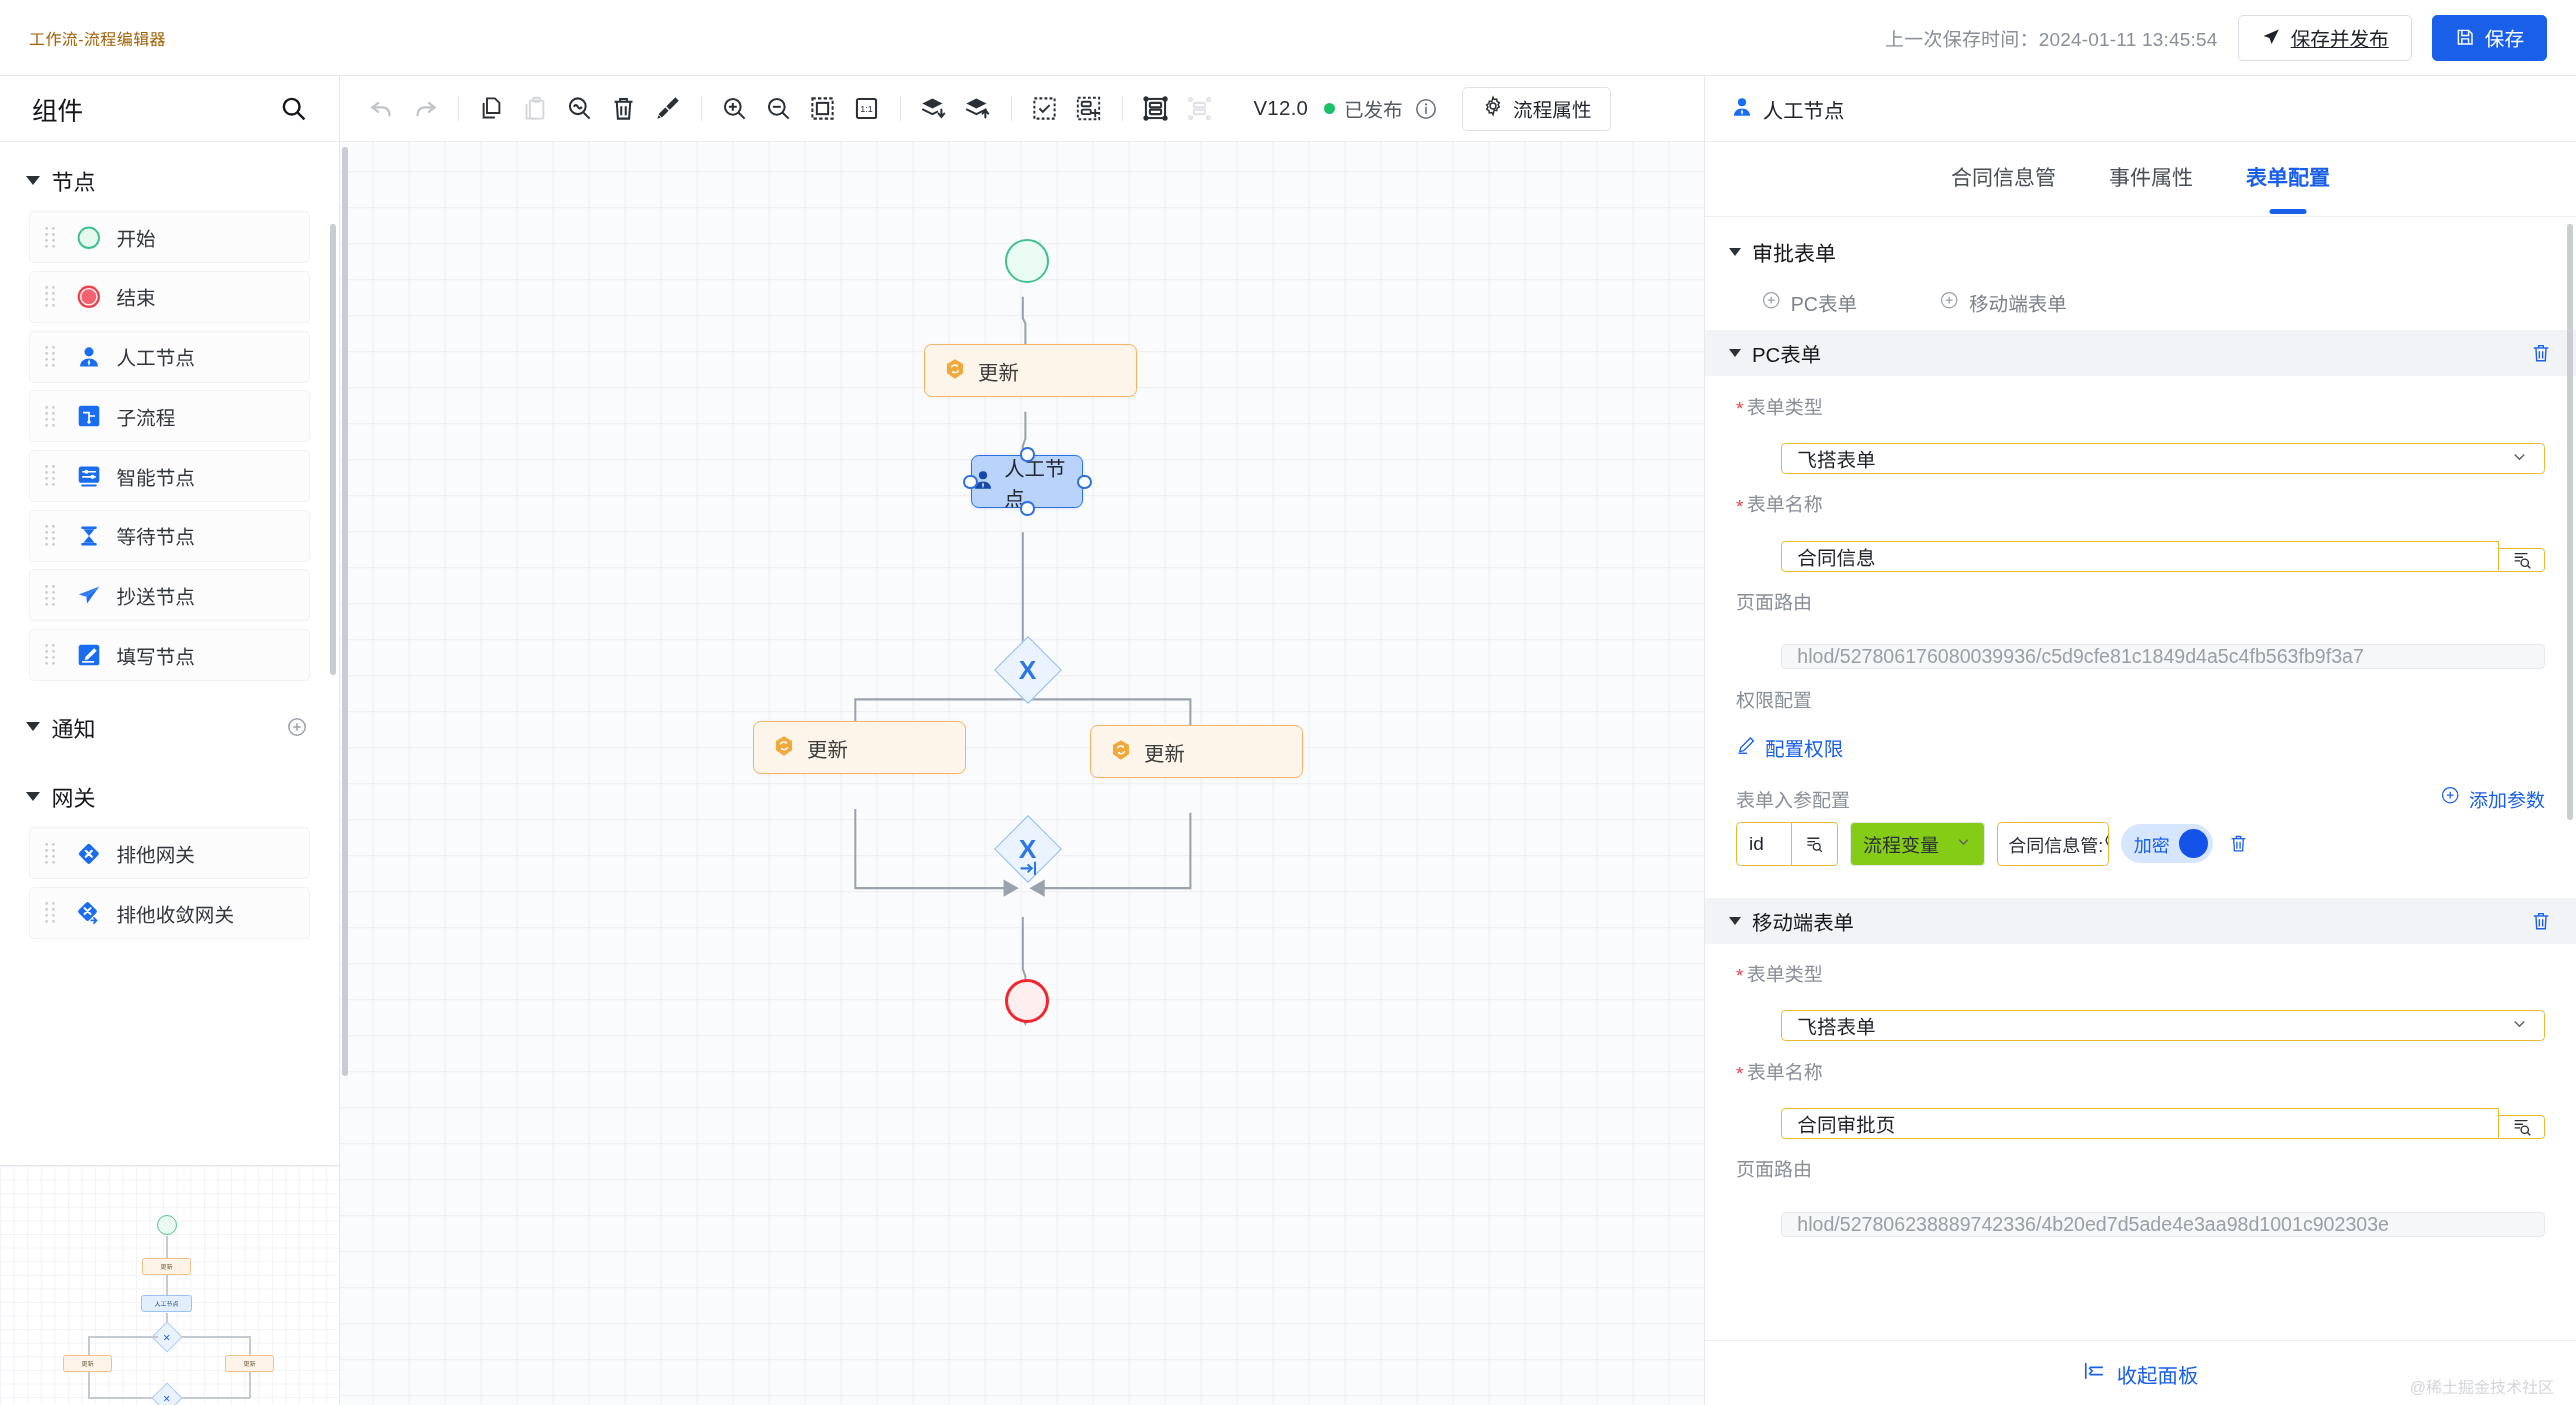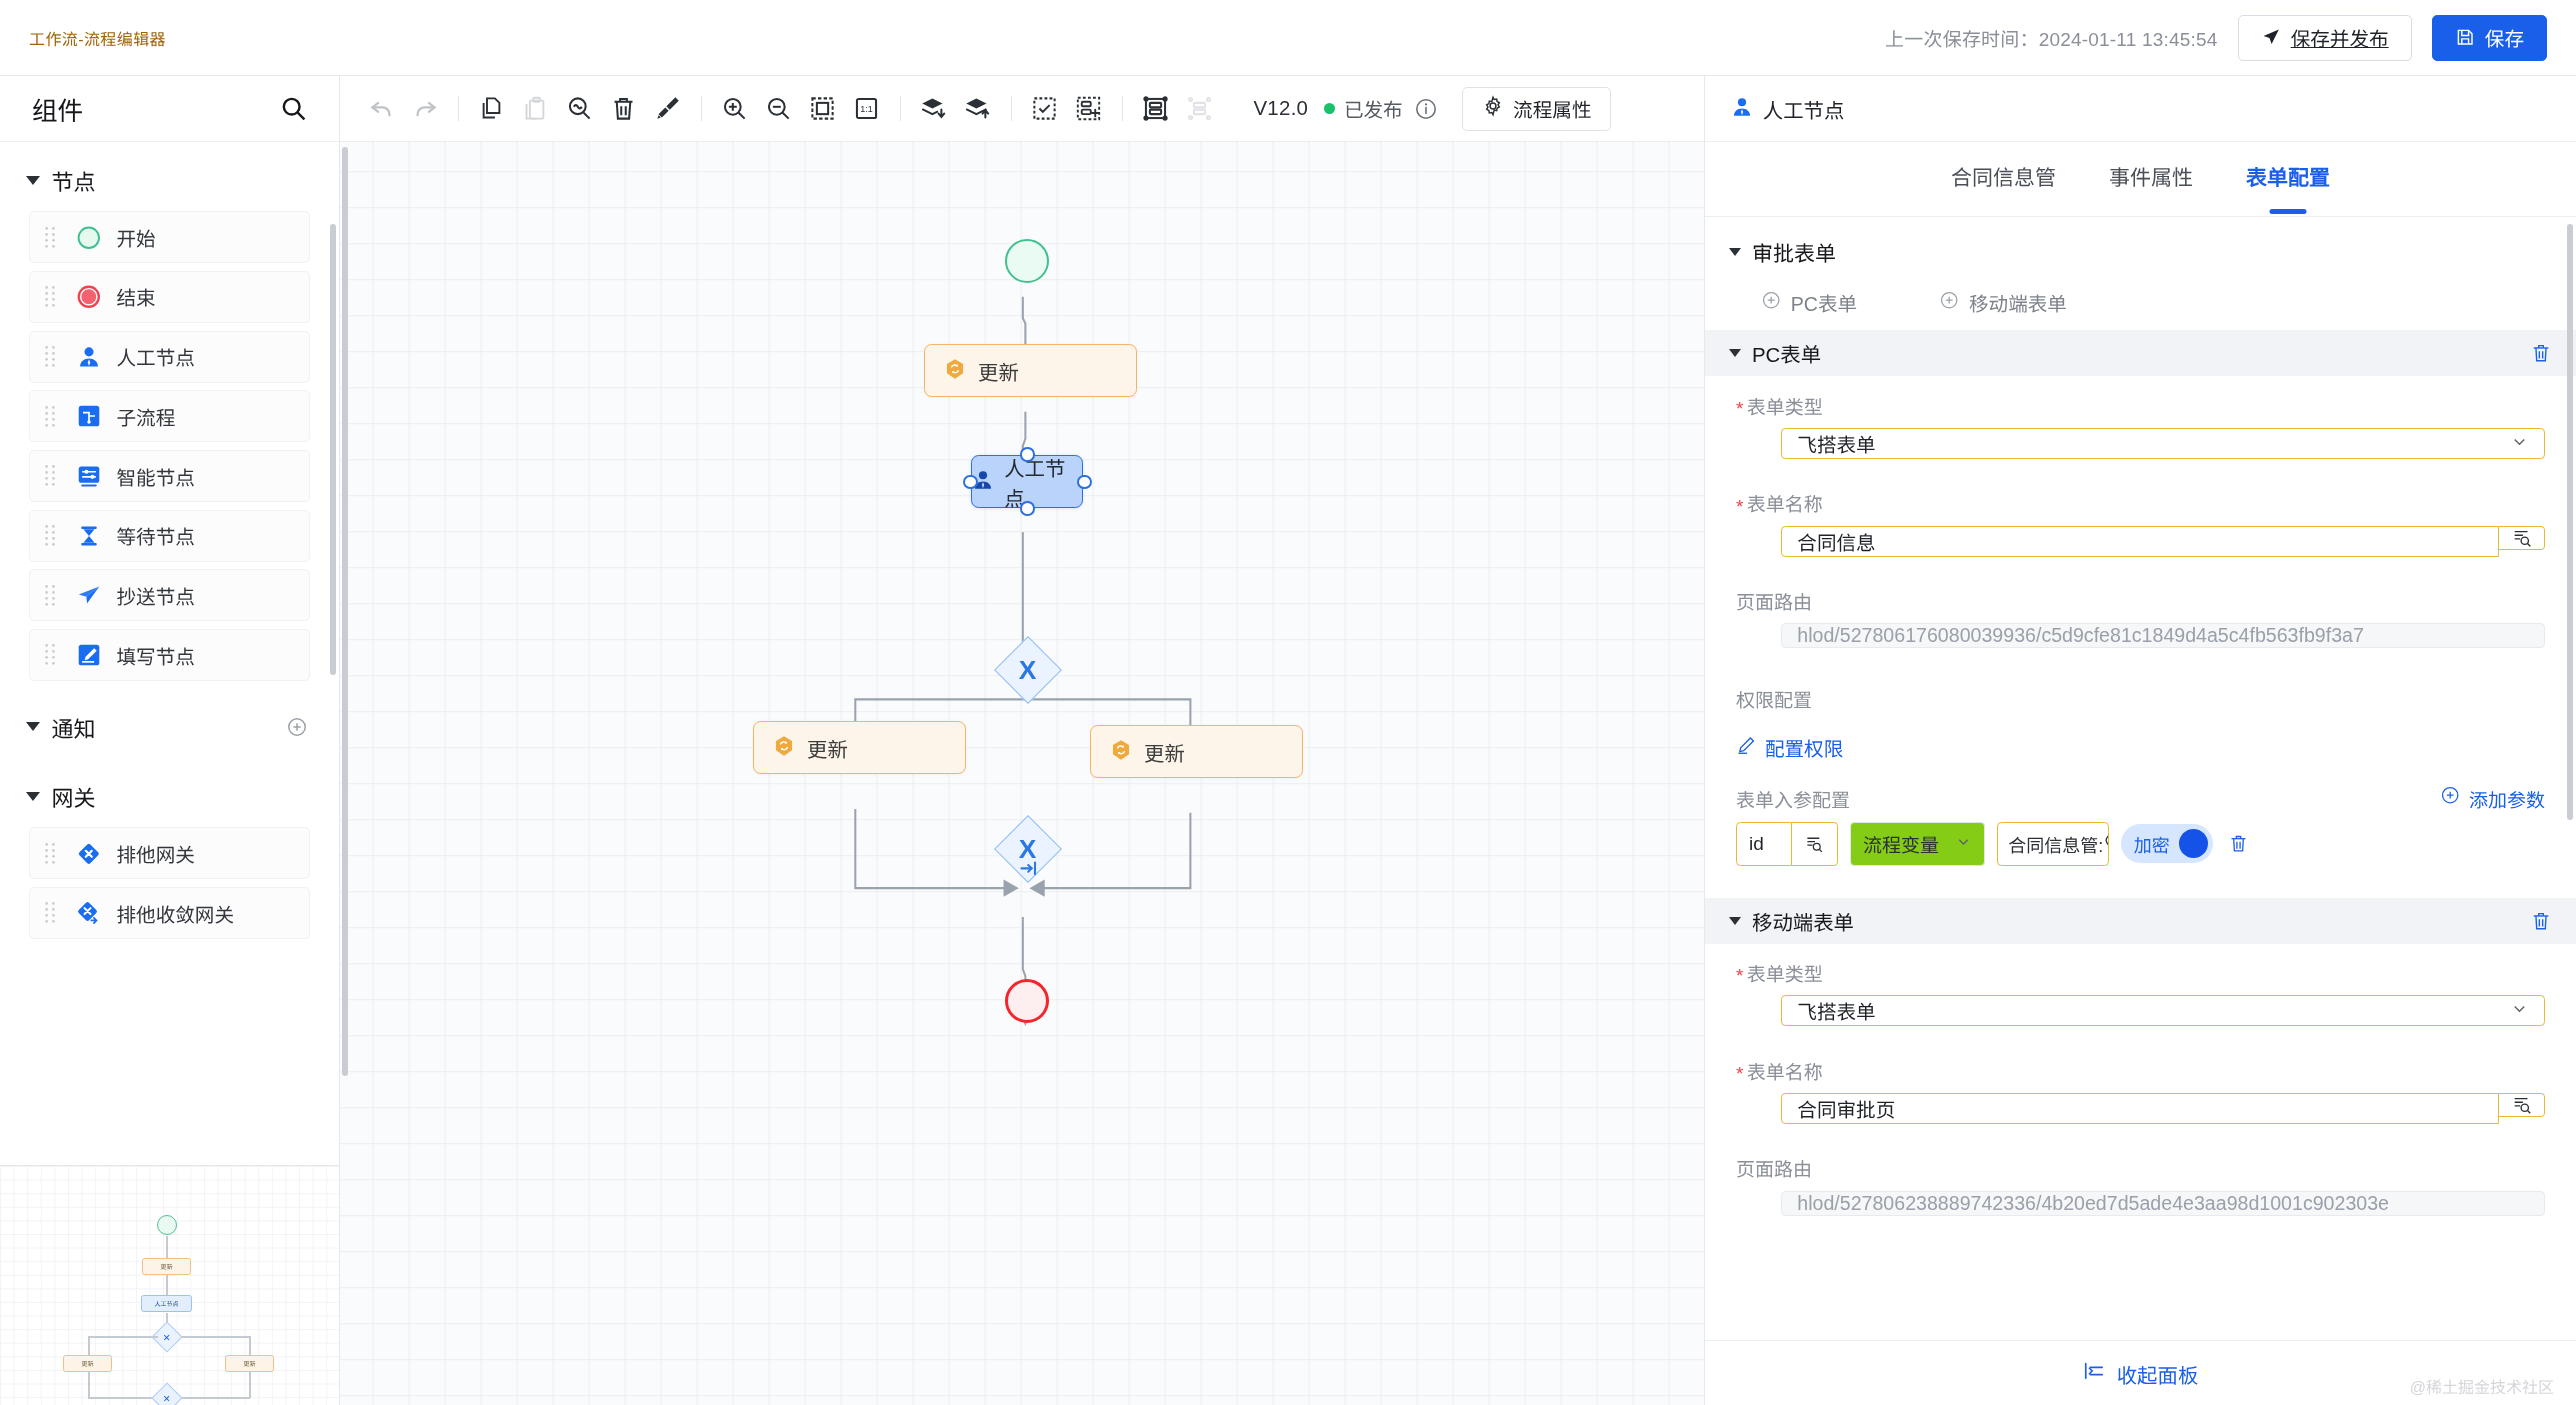--- a/index.html
+++ b/index.html
@@ -188,21 +188,21 @@
   .subbar {
     background: #f2f3f6; height: 46px; display: flex; align-items: center;
     padding: 0 24px 0 24px; gap: 11px; margin: 0 0 0 0;
   }
   .subbar .caret-sm { width: 0; height: 0; border-left: 6.8px solid transparent; border-right: 6.8px solid transparent; border-top: 8.5px solid #2b2f36; }
   .subbar-title { font-size: 20.4px; color: #17181c; font-weight: 500; }
   .subbar .trash { margin-left: auto; cursor: pointer; display: flex; }
   .field { padding: 15.3px 31px 0 31px; }
   .flabel { font-size: 19px; color: #8a8f99; margin-bottom: 9.4px; display: flex; align-items: center; gap: 3.4px; }
   .req { color: #f04049; font-size: 19px; line-height: 1; position: relative; top: 3.4px; }
-  .input-wrap { display: flex; align-items: flex-start; height: 46px; padding-left: 45px; }
+  .input-wrap { display: flex; align-items: flex-end; height: 46px; padding-left: 45px; }
   .inp {
     flex: 1; border: 1.3px solid #e8b931; border-radius: 4.3px; background: #fff;
     display: flex; align-items: center; padding: 0 15.3px; font-size: 19.6px; color: #1f2329;
   }
   .inp.select { justify-content: space-between; }
   .inp.readonly { border: 0.9px solid #e8eaee; background: #f6f7f9; color: #9aa0a9; }
   .inp-btn {
     width: 46px; border: 1.3px solid #e8b931; border-left: none;
     border-radius: 0 4.3px 4.3px 0; background: #fff;
     display: flex; align-items: center; justify-content: center; cursor: pointer;

